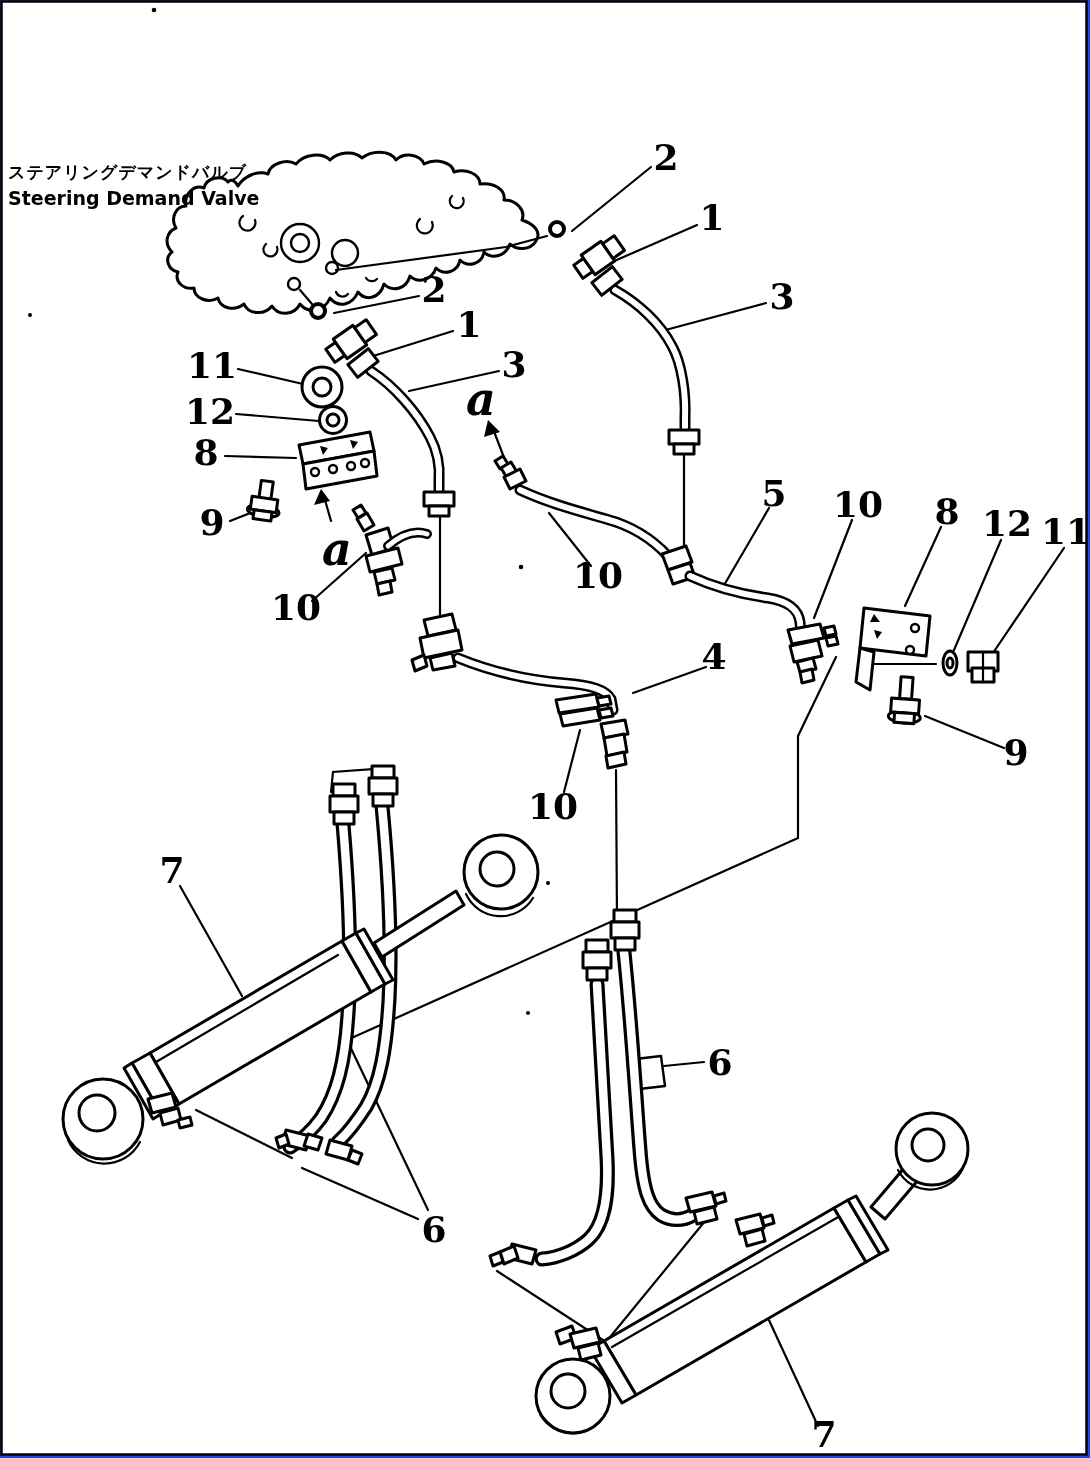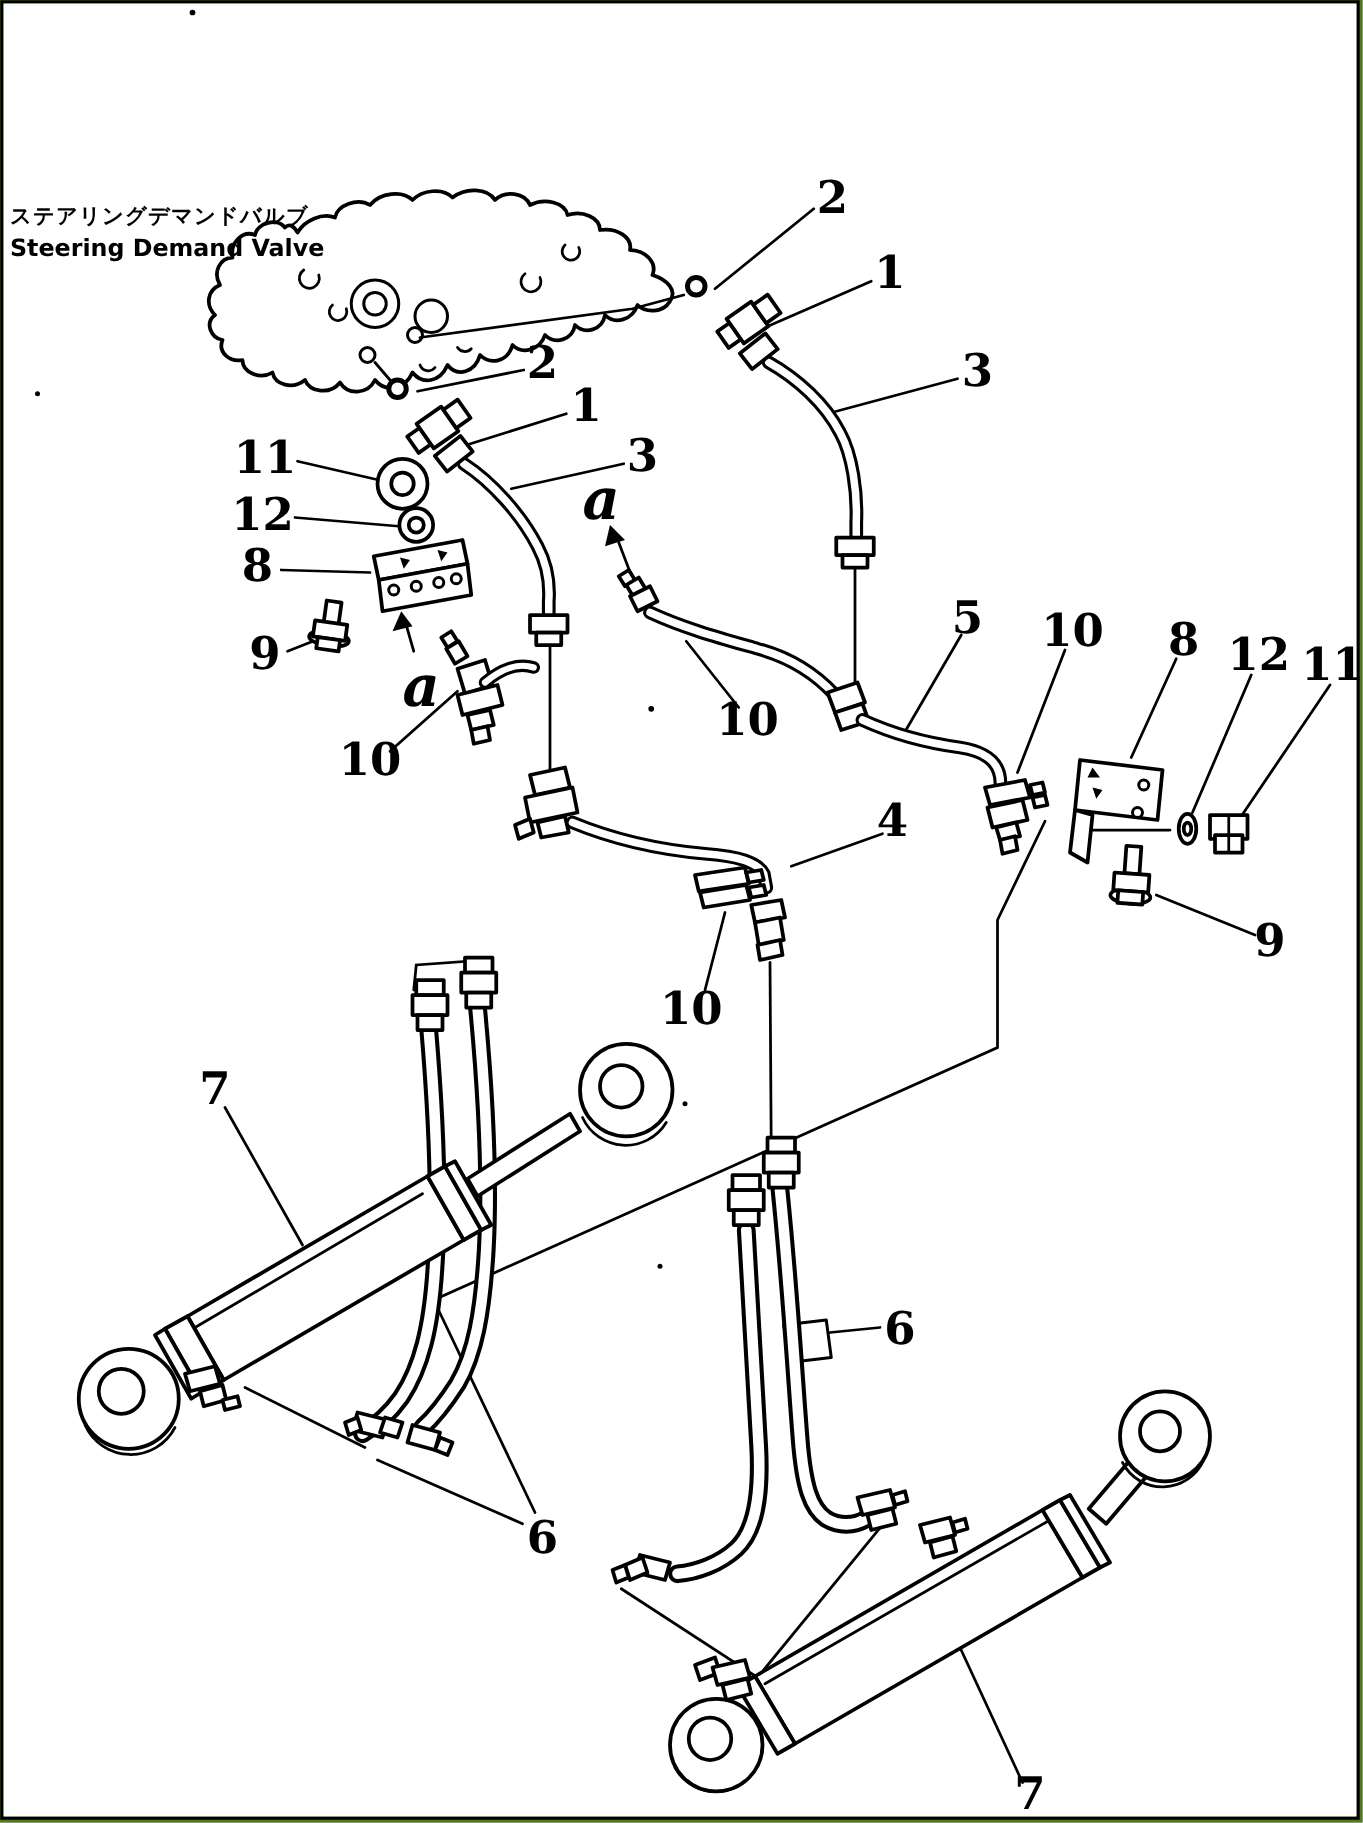--- a/index.html
+++ b/index.html
@@ -1,17 +1,17 @@
 <!DOCTYPE html>
 <html><head>
 <meta charset="utf-8">
 <style>
   html,body{margin:0;padding:0;background:#888;}
   .page{
-    width:1090px;height:1458px;background:#4d7c0f;position:relative;
+    width:1090px;height:1458px;background:#1d4ed8;position:relative;
     font-family:"DejaVu Sans",sans-serif;overflow:hidden;
   }
   svg{display:block;}
   .ln{fill:none;stroke:#000;stroke-width:2.2;stroke-linecap:round;}
   .pt{fill:#fff;stroke:#000;stroke-width:3;stroke-linejoin:round;}
   .pt2{fill:#fff;stroke:#000;stroke-width:2.4;stroke-linejoin:round;}
   .blob{fill:#fff;stroke:#000;stroke-width:3;stroke-linejoin:round;}
   .tube-o{fill:none;stroke:#000;stroke-width:11;stroke-linecap:round;}
   .tube-i{fill:none;stroke:#fff;stroke-width:6;stroke-linecap:round;}
   .hose-o{fill:none;stroke:#000;stroke-width:15;stroke-linecap:round;}

